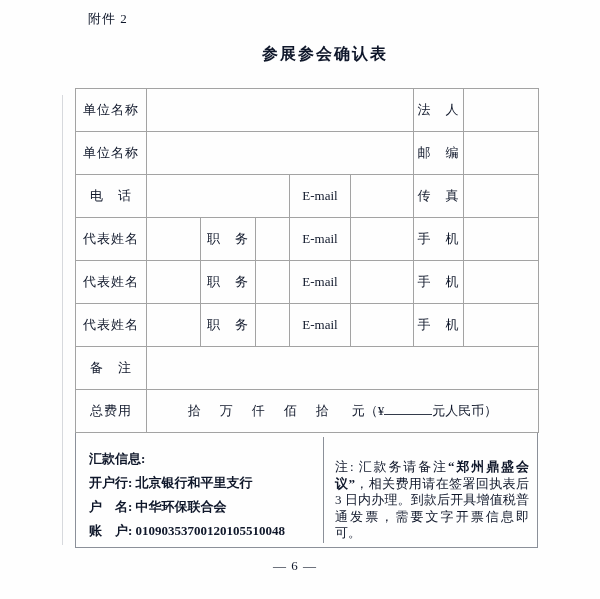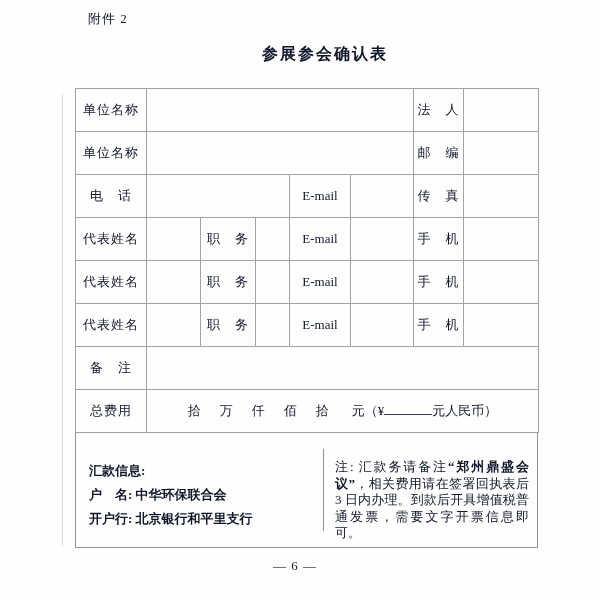--- a/index.html
+++ b/index.html
@@ -187,22 +187,23 @@
           <td colspan="7" class="total-cell">
             <span class="units">拾　万　仟　佰　拾</span><span>元（¥</span><span class="blank-line"></span><span>元人民币）</span>
           </td>
         </tr>
       </tbody>
     </table>
 
     <div class="bottom-box">
       <div class="remit">
         <div class="line">汇款信息:</div>
+        <div class="line">开户行: 北京银行和平里支行</div>
         <div class="line">户　名: 中华环保联合会</div>
-        <div class="line">开户行: 北京银行和平里支行</div>
+        <div class="line">账　户: 01090353700120105510048</div>
       </div>
       <div class="note">
         <span>注: 汇款务请备注</span><b>“郑州鼎盛会议”</b><span>，相关费用请在签署回执表后 3 日内办理。到款后开具增值税普通发票，需要文字开票信息即可。</span>
       </div>
     </div>
   </div>
 
   <div class="pageno">— 6 —</div>
 
 </div>

